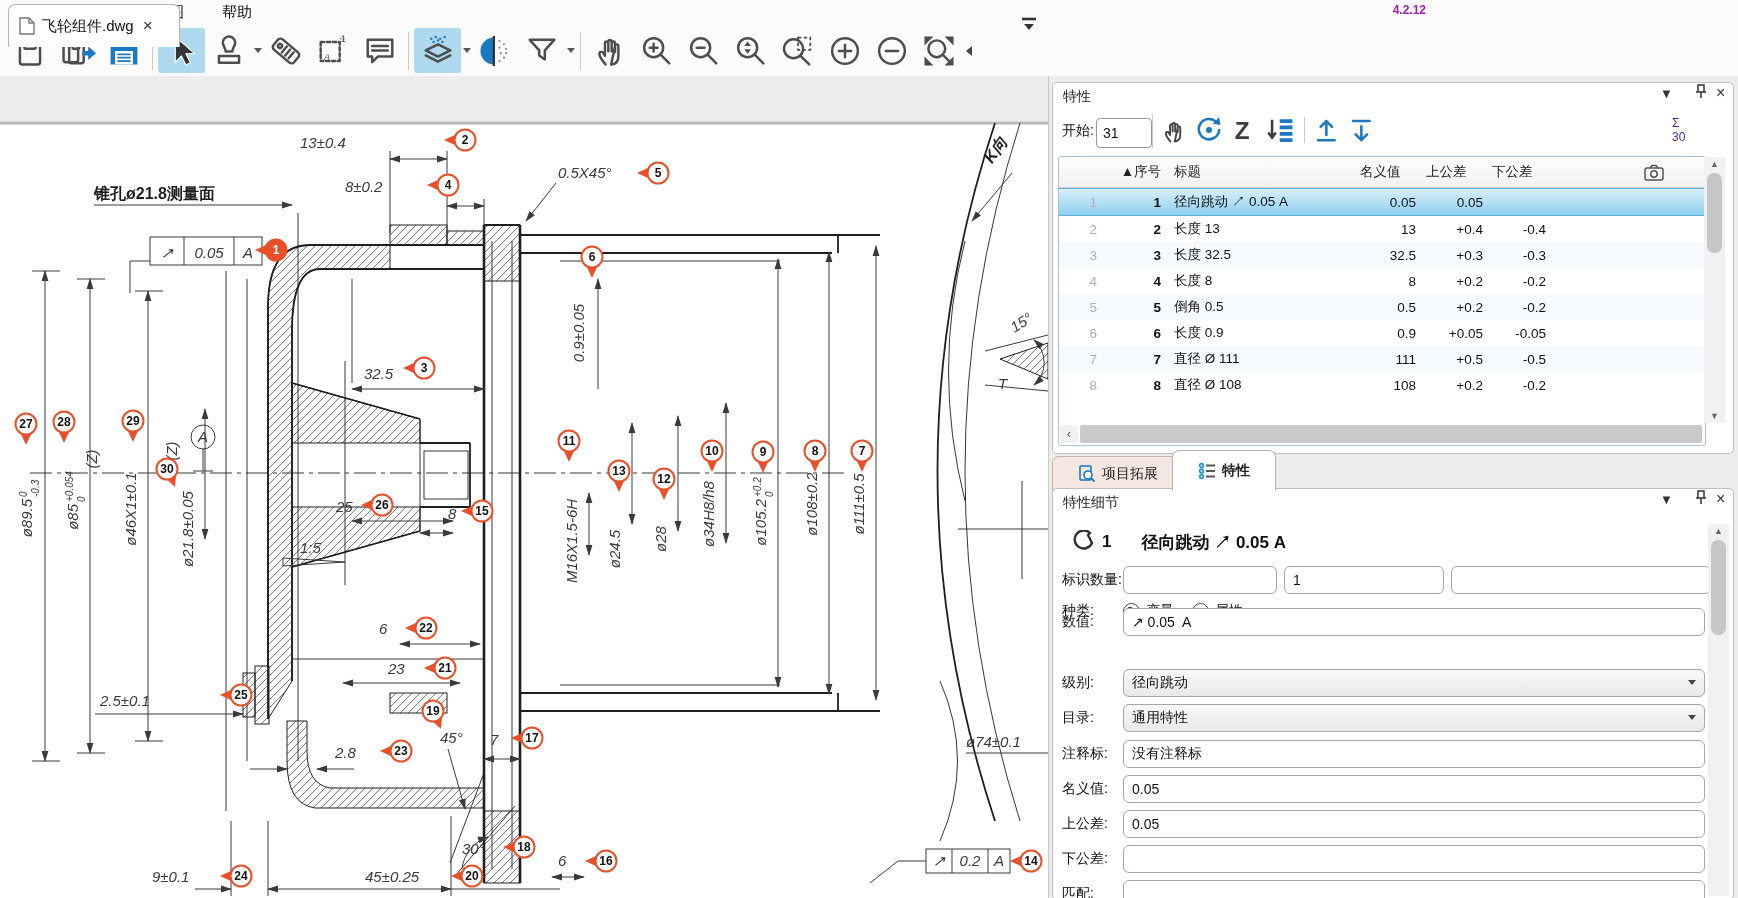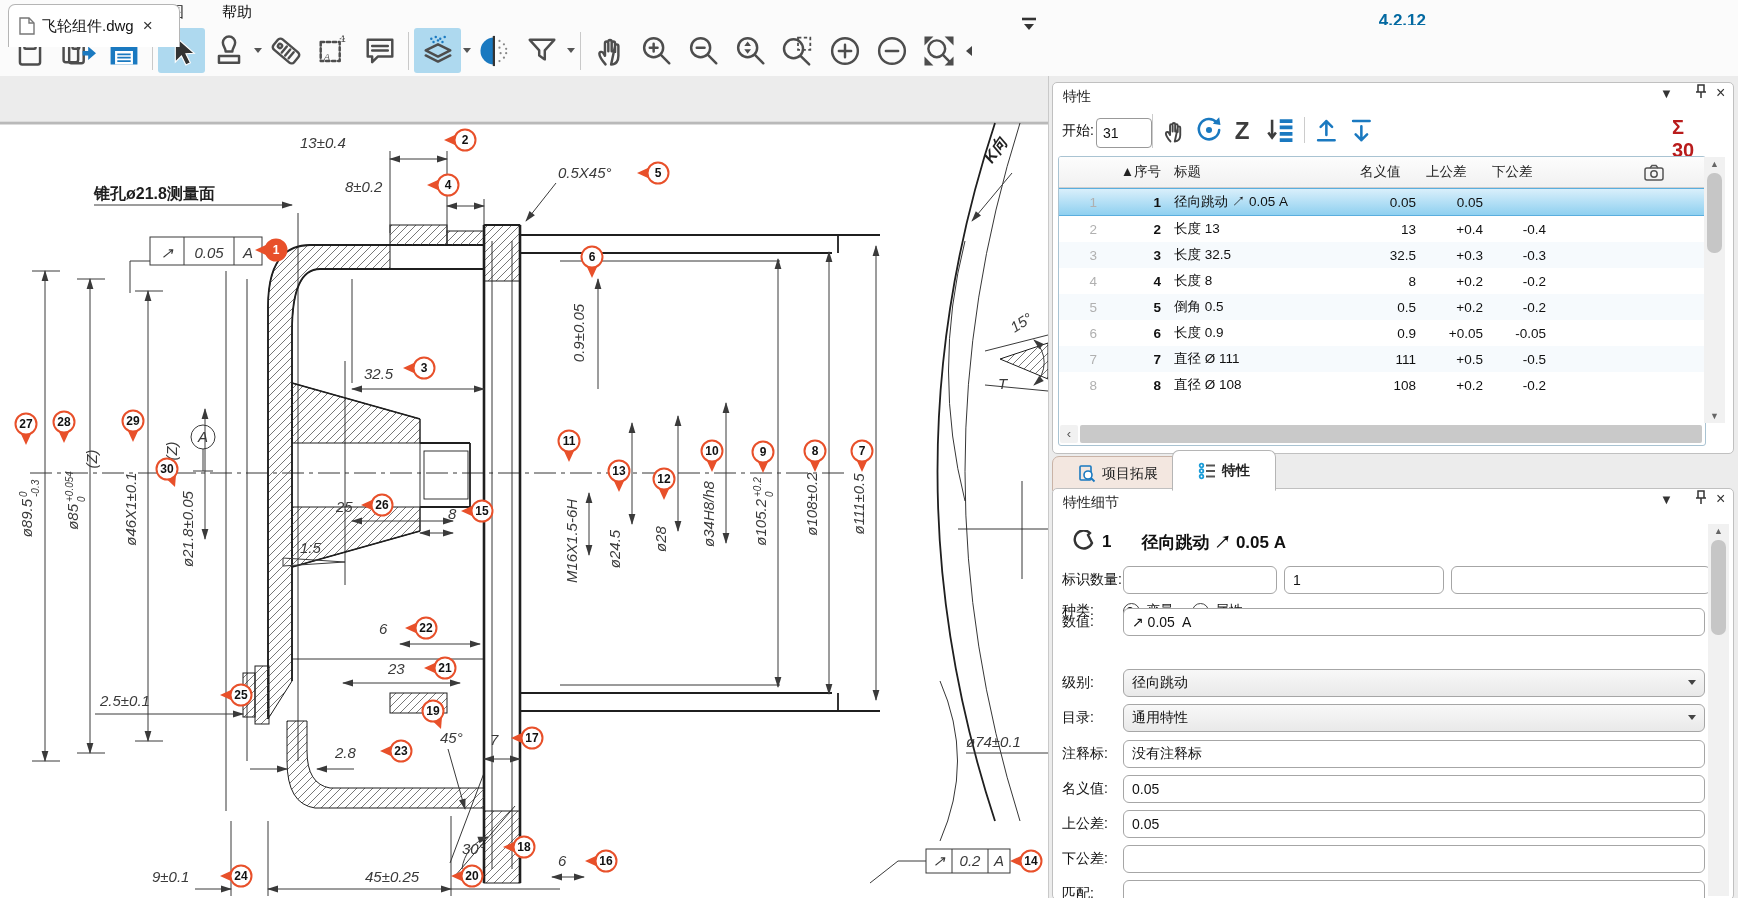--- a/index.html
+++ b/index.html
@@ -2,21 +2,21 @@
 <html><head>
 <meta charset="utf-8">
 <style>
   html,body{margin:0;padding:0}
   body{font-family:"Liberation Sans",sans-serif;background:#ececec;width:1738px;height:898px;overflow:hidden}
   .abs{position:absolute}
   #root{position:relative;width:1446px;height:898px;background:#ececec}
   
   #menubar{left:0;top:0;width:1738px;height:25px;background:#fbfbfb;display:flex;align-items:center;gap:38px;padding-left:18px;font-size:15px;color:#111}
   .menu-item{cursor:default}
-  #version{position:absolute;right:20px;top:11px;font-weight:bold;font-size:17px;color:#0369a1}
+  #version{position:absolute;right:20px;top:3px;font-weight:bold;font-size:12px;color:#a21caf}
   #toolbar{left:0;top:25px;width:1738px;height:51px;background:#fbfbfb;display:flex;align-items:center;padding-left:6px}
   .tbtn{width:47px;height:45px;display:flex;align-items:center;justify-content:center;border-radius:3px;flex:0 0 auto}
   .tbtn.active{background:#aed9ef}
   .dd{width:0;height:0;border-left:4px solid transparent;border-right:4px solid transparent;border-top:5px solid #555;margin-left:2px;flex:0 0 auto}
   .tsep{width:1px;height:38px;background:#c9c9c9;margin:0 5px;flex:0 0 auto}
   .ticon{stroke:#4d4d4d;stroke-width:2.2;fill:none;stroke-linecap:round;stroke-linejoin:round}
   .tbluef{fill:#1a79c0;stroke:none}
   
   #tabstrip{left:0;top:76px;width:1048px;height:45px;background:#ececec;border-bottom:1px solid #c4c4c4}
   #doc-tab{left:8px;top:4px;height:42px;width:150px;background:#fff;border:1px solid #b5b5b5;border-bottom:none;border-radius:7px 7px 0 0;display:flex;align-items:center;gap:7px;padding:0 10px;font-size:15px;color:#111}
@@ -38,21 +38,21 @@
   .bl .tip{fill:#e8502a;stroke:none}
   .bl text{font-weight:bold;font-size:12px;fill:#111;text-anchor:middle;font-style:normal}
   .bl.sel circle{fill:#e8502a}
   .bl.sel text{fill:#fff}
   
   .panel{background:#fff;border:1px solid #c0c0c0;border-radius:5px}
   .ptitle{font-size:14px;color:#222;padding:5px 0 0 10px}
   .pico{position:absolute;color:#333;font-size:13px}
   .hicon{stroke:#1a79c0;stroke-width:2;fill:none;stroke-linecap:round;stroke-linejoin:round}
   #start-input{left:1096px;top:118px;width:46px;height:26px;border:1px solid #999;border-radius:4px;font-size:14px;padding-left:6px;color:#111}
-  #sum-label{left:1672px;top:116px;font-weight:bold;font-size:20px;color:#b91c1c}
+  #sum-label{left:1672px;top:116px;font-weight:normal;font-size:12px;color:#4c1d95}
   
   #ptable{left:1058px;top:156px;width:646px;height:288px;border:1px solid #a9c3d2;border-radius:3px;background:#fff;overflow:hidden}
   .tr{display:flex;height:26px;align-items:center;font-size:13.5px;color:#111}
   .thead{height:30px;background:linear-gradient(#fdfdfd,#f1f1f1);border-bottom:1px solid #cfcfcf;color:#222}
   .c0{width:38px;text-align:right;color:#b0b0b0;padding-right:2px;flex:0 0 auto}
   .c1{width:62px;text-align:right;font-weight:600;flex:0 0 auto}
   .c2{width:176px;padding-left:13px;text-align:left;flex:0 0 auto;white-space:nowrap}
   .c3{width:66px;text-align:right;flex:0 0 auto}
   .c4{width:67px;text-align:right;flex:0 0 auto}
   .c5{width:63px;text-align:right;flex:0 0 auto}

